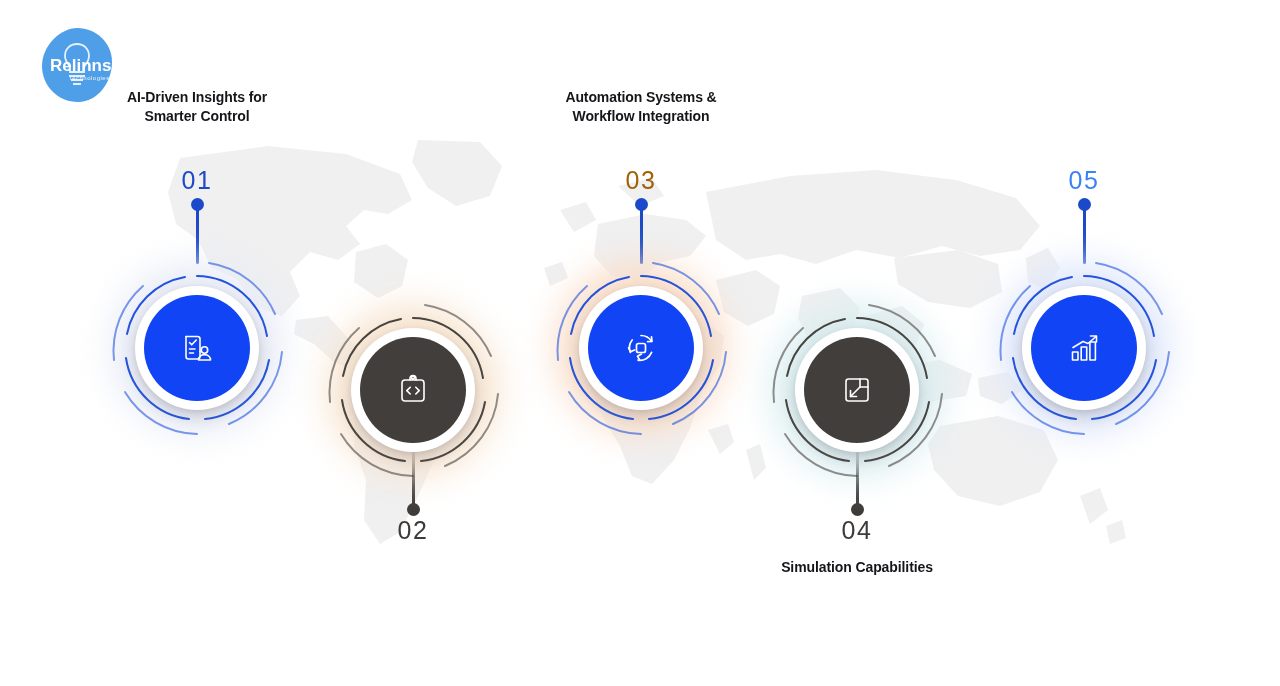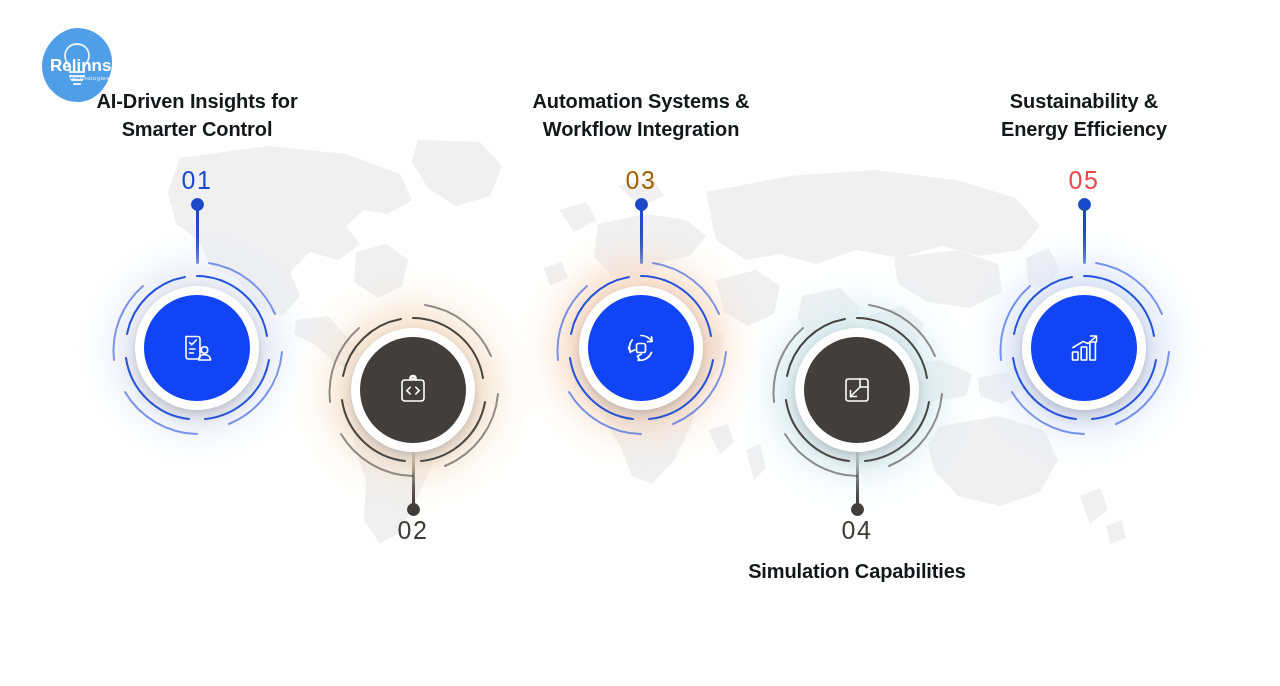--- a/index.html
+++ b/index.html
@@ -121,21 +121,21 @@
   }
   .node.up   .num { top:6px; }
   .node.down .num { top:226px; }
 
   
   .title {
     position:absolute;
     left:-40px;
     width:320px;
     text-align:center;
-    font-size:20px;
+    font-size:14px;
     font-weight:bold;
     line-height:1.38;
     color:#15161a;
     letter-spacing:-0.1px;
   }
   .node.up   .title { top:-72px; }
   .node.down .title { top:268px; }
   .title span { display:block; }
 </style>
 </head>
@@ -379,26 +379,22 @@
         <rect x="6" y="6" width="22" height="22" rx="2.5"></rect>
         <path d="M20 6v8h8"></path>
         <path d="M10.5 23.5L20 14"></path>
         <path d="M10.5 17.5v6h6"></path>
       </svg>
           </span>
       </div>
     </div>
     </div>
     <div class="node up" style="left: 964px; top: 160px;">
-    <div class="title">
-      <span>Sustainability &amp;</span>
-      <span>Energy Efficiency</span>
-    </div>
-
-    <div class="num" style="color:#ef4444">05</div>
+
+    <div class="num" style="color:#3b82f6">05</div>
 
     <div class="stem">
       <div class="line" style="background:#1b49c9"></div>
       <div class="dot" style="background:#1b49c9"></div>
     </div>
 
     <div class="ringwrap">
       <div class="glow" style="background:#dde6fa"></div>
       <div class="arcs">
           <svg viewBox="0 0 200 200" fill="none" stroke-linecap="round">

